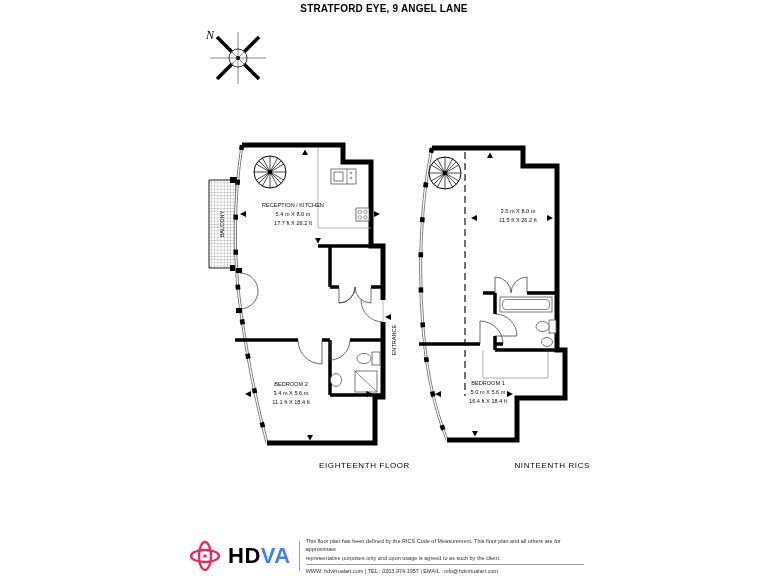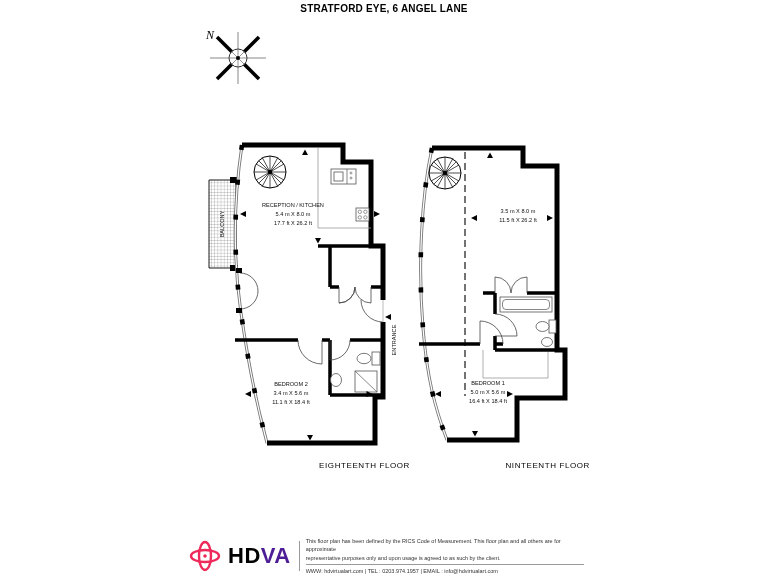--- a/index.html
+++ b/index.html
@@ -17,31 +17,31 @@
   #plan19-svg{left:405px;top:128px;}
   .plantext{font-size:5.6px;fill:#111;}
   .vtext{font-size:5.6px;fill:#111;}
   .wall{stroke:#000;fill:none;}
   .door{stroke:#444;stroke-width:.8;fill:none;}
   .fix{stroke:#555;stroke-width:.8;fill:#fff;}
   .thin{stroke:#999;stroke-width:.8;fill:none;}
   #footer{position:absolute;left:188px;top:537px;width:396px;display:flex;align-items:center;}
   #logo{display:flex;align-items:center;margin-right:8px;}
   #logo-text{font-size:22px;font-weight:800;letter-spacing:.5px;line-height:1;margin-left:4px;}
-  #logo-text .va{color:#4c1d95;}
+  #logo-text .va{color:#3b82f6;}
   #footer-divider{width:1px;height:30px;background:#999;margin-right:6px;}
   #footer-text{width:292px;font-size:5.5px;color:#333;line-height:1.5;}
   #footer-contact{margin-top:2px;padding-top:2px;border-top:1px solid #999;}
 </style>
 </head>
 <body>
 
 <div id="page">
 
-  <div class="title">STRATFORD EYE, 6 ANGEL LANE</div>
+  <div class="title">STRATFORD EYE, 9 ANGEL LANE</div>
 
   <svg id="compass-svg" width="76" height="58" viewBox="0 0 76 58">
     <g>
       <line x1="40" y1="6" x2="40" y2="58" stroke="#888" stroke-width="1"></line>
       <line x1="12" y1="32" x2="68" y2="32" stroke="#888" stroke-width="1"></line>
       <line x1="19" y1="11" x2="61" y2="53" stroke="#000" stroke-width="3.6"></line>
       <line x1="61" y1="11" x2="19" y2="53" stroke="#000" stroke-width="3.6"></line>
       <circle cx="40" cy="32" r="9" fill="#fff" stroke="#333" stroke-width="1"></circle>
       <g stroke="#666" stroke-width=".7">
         <line x1="40" y1="23" x2="40" y2="41"></line>
@@ -221,21 +221,21 @@
     <g text-anchor="middle">
       <text class="plantext" x="113" y="85">3.5 m X 8.0 m</text>
       <text class="plantext" x="113" y="94">11.5 ft X 26.2 ft</text>
       <text class="plantext" x="83" y="257">BEDROOM 1</text>
       <text class="plantext" x="83" y="266">5.0 m X 5.6 m</text>
       <text class="plantext" x="83" y="275">16.4 ft X 18.4 ft</text>
     </g>
   </svg>
 
   <div class="floor-label" id="label18">EIGHTEENTH FLOOR</div>
-  <div class="floor-label" id="label19">NINTEENTH FLOOR</div>
+  <div class="floor-label" id="label19">NINTEENTH RICS</div>
 
   <div id="footer">
     <div id="logo">
       <svg width="36" height="36" viewBox="0 0 36 36" style="position:static">
         <g fill="none" stroke="#ee2a5b" stroke-width="2.4">
           <ellipse cx="17" cy="18" rx="14" ry="6"></ellipse>
           <ellipse cx="17" cy="18" rx="6" ry="14"></ellipse>
         </g>
         <circle cx="17" cy="18" r="1.8" fill="#ee2a5b"></circle>
       </svg>

